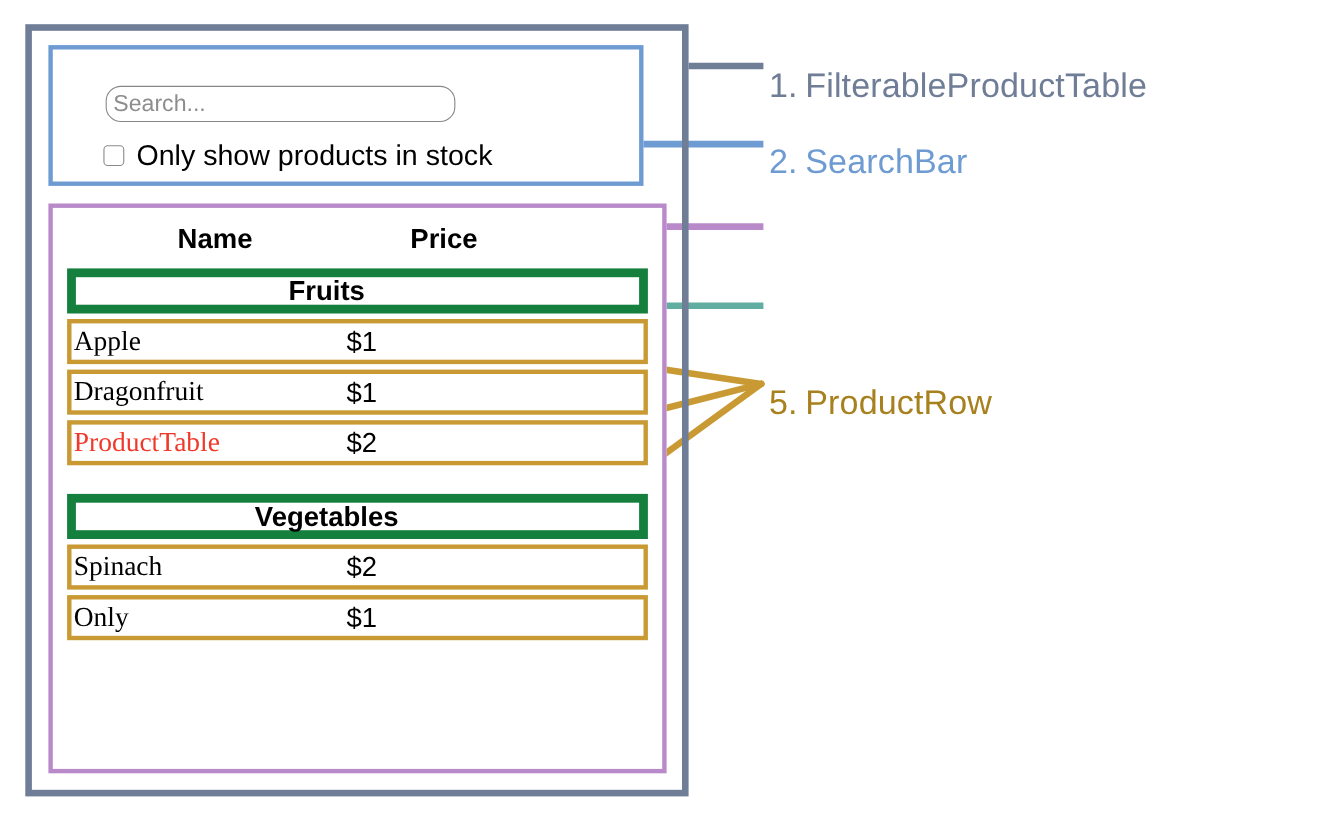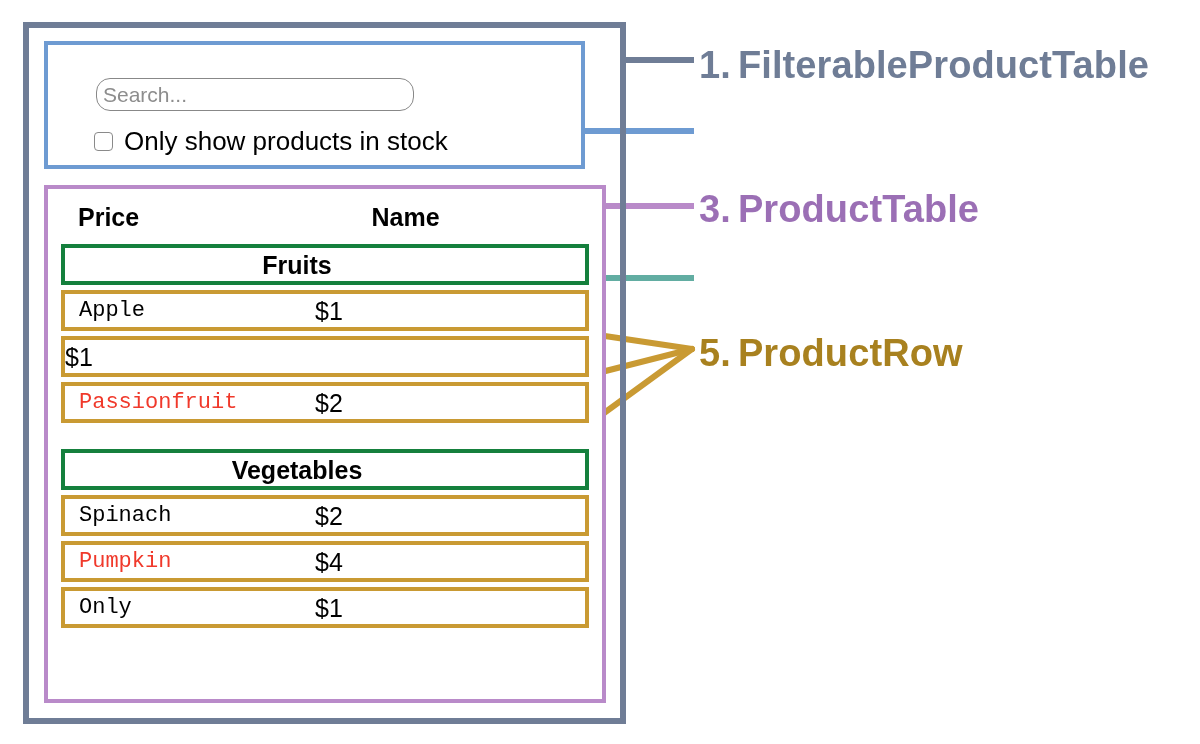--- a/index.html
+++ b/index.html
@@ -136,21 +136,21 @@
 
   .rows-area {
     position: absolute;
     left: 13px;
     top: 55px;
     width: 528px;
   }
 
   .cat-row {
     height: 41px;
-    border: 4px solid #15803d;
+    border: 8px solid #15803d;
     box-sizing: border-box;
     background: #ffffff;
     margin-bottom: 5px;
     display: flex;
     align-items: center;
     justify-content: center;
   }
   .cat-row-label {
     font-family: "Liberation Sans", sans-serif;
     font-size: 25px;
@@ -165,47 +165,48 @@
     height: 41px;
     border: 4px solid #c99a33;
     box-sizing: border-box;
     background: #ffffff;
     margin-bottom: 5px;
     display: flex;
     align-items: center;
   }
   .prod-name {
     width: 250px;
-    padding-left: 14px;
-    box-sizing: border-box;
-    font-family: Liberation Mono, monospace;
-    font-size: 22px;
+    padding-left: 2px;
+    box-sizing: border-box;
+    font-family: Liberation Serif, serif;
+    font-size: 25px;
     color: #000000;
     line-height: 28px;
     white-space: nowrap;
     overflow: hidden;
   }
   .prod-name.out-of-stock { color: #f0392b; }
   .prod-price {
     font-family: "Liberation Sans", sans-serif;
     font-size: 25px;
     color: #000000;
     line-height: 28px;
   }
   .group-gap { height: 21px; }
 
   
   .legend-label {
     position: absolute;
     font-family: "Liberation Sans", sans-serif;
-    font-size: 38px;
-    font-weight: 700;
+    font-size: 31px;
+    font-weight: 400;
     letter-spacing: 0.1px;
     white-space: nowrap;
     z-index: 4;
+    margin-top: 16px;
   }
   .legend-num { margin-right: 7px; }
   #label-1 { left: 699px; top: 44px;  color: #6f7d96; }
   #label-2 { left: 699px; top: 113px; color: #6e9bd2; }
   #label-3 { left: 699px; top: 188px; color: #9b6fb5; }
   #label-4 { left: 699px; top: 261px; color: #42857a; }
   #label-5 { left: 699px; top: 332px; color: #a8811f; }
 </style>
 </head>
 <body>
@@ -233,71 +234,68 @@
     <input class="search-input" type="text" value="" placeholder="Search..." style="">
     <div class="checkbox-row">
       <span class="checkbox-box"></span>
       <span class="checkbox-label">Only show products in stock</span>
     </div>
   </div>
 
   <div class="product-table">
 
     <div class="table-head">
+      <div class="th th-name">Name</div>
       <div class="th th-price">Price</div>
-      <div class="th th-name">Name</div>
     </div>
 
     <div class="rows-area">
 
       <div class="cat-row">
         <span class="cat-row-label">Fruits</span>
       </div>
 
       <div class="prod-row">
         <span class="prod-name">Apple</span>
         <span class="prod-price">$1</span>
       </div>
 
       <div class="prod-row">
+        <span class="prod-name">Dragonfruit</span>
         <span class="prod-price">$1</span>
       </div>
 
       <div class="prod-row">
-        <span class="prod-name out-of-stock">Passionfruit</span>
+        <span class="prod-name out-of-stock">ProductTable</span>
         <span class="prod-price">$2</span>
       </div>
 
       <div class="group-gap"></div>
 
       <div class="cat-row">
         <span class="cat-row-label">Vegetables</span>
       </div>
 
       <div class="prod-row">
         <span class="prod-name">Spinach</span>
         <span class="prod-price">$2</span>
       </div>
 
-      <div class="prod-row">
-        <span class="prod-name out-of-stock">Pumpkin</span>
-        <span class="prod-price">$4</span>
-      </div>
 
       <div class="prod-row">
         <span class="prod-name">Only</span>
         <span class="prod-price">$1</span>
       </div>
 
     </div>
   </div>
 
   <div class="legend-label" id="label-1">
     <span class="legend-num">1.</span><span>FilterableProductTable</span>
   </div>
-  <div class="legend-label" id="label-3">
-    <span class="legend-num">3.</span><span>ProductTable</span>
+  <div class="legend-label" id="label-2">
+    <span class="legend-num">2.</span><span>SearchBar</span>
   </div>
   <div class="legend-label" id="label-5">
     <span class="legend-num">5.</span><span>ProductRow</span>
   </div>
 
 </div>
 
 </body></html>

